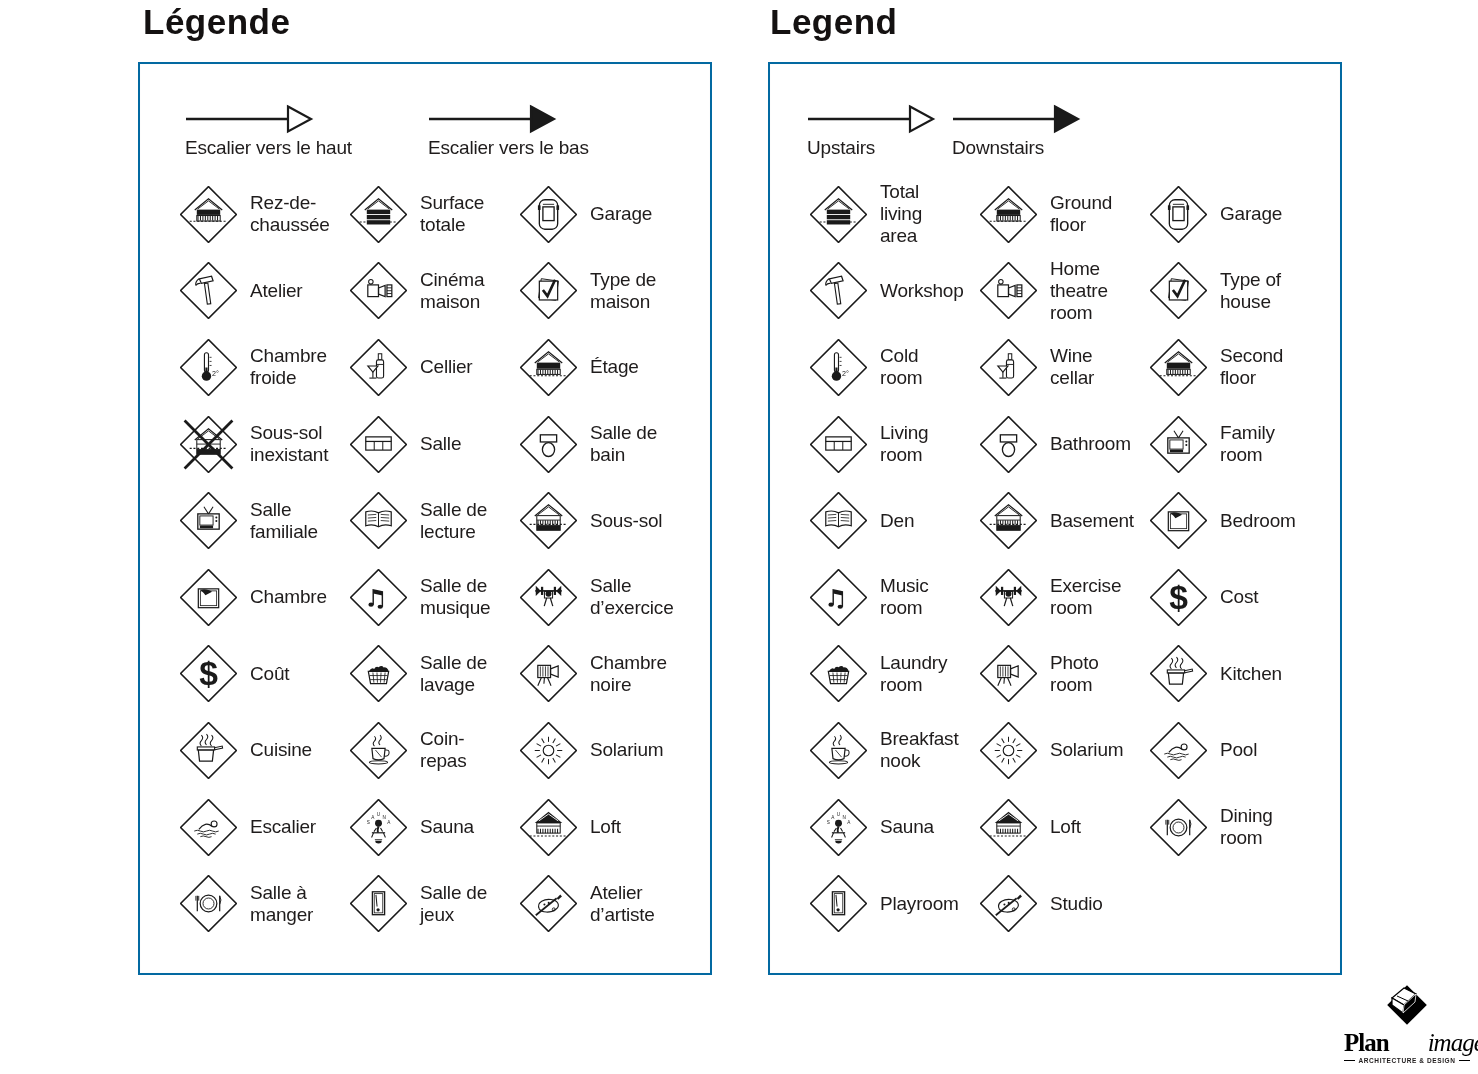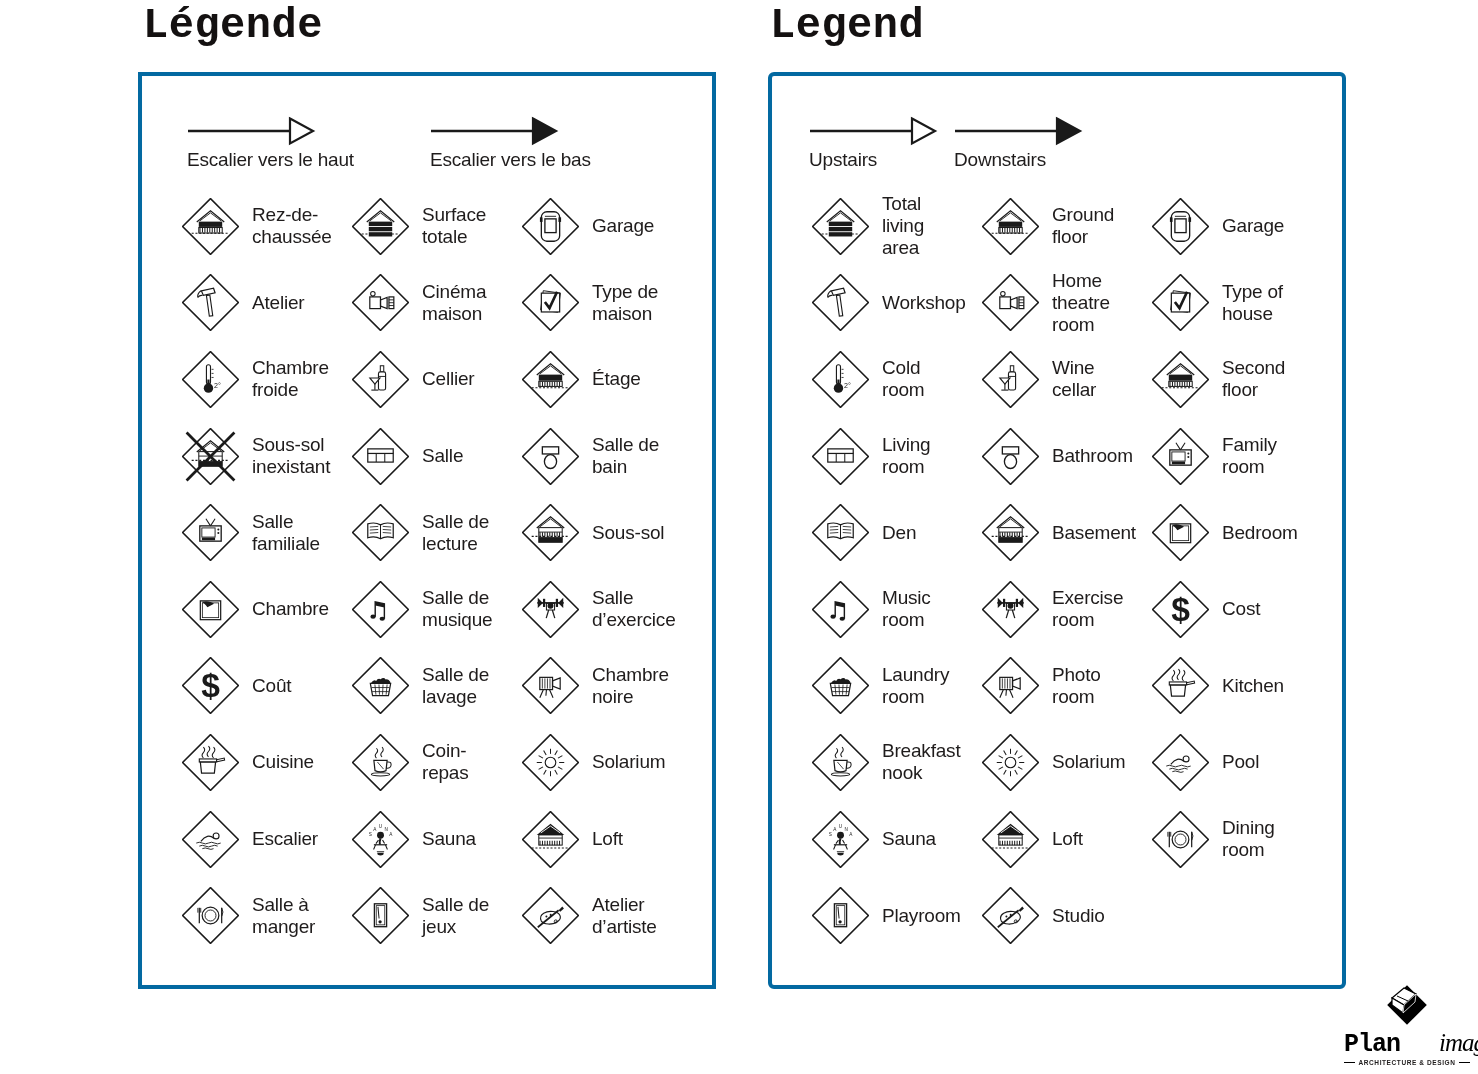--- a/index.html
+++ b/index.html
@@ -1,40 +1,40 @@
 <!DOCTYPE html>
 <html><head>
 <meta charset="utf-8">
 <style>
   html,body{margin:0;padding:0;background:#ffffff;}
   body{width:1478px;height:1074px;position:relative;overflow:hidden;
        font-family:"Liberation Sans",sans-serif;color:#1f1c1c;}
-  .panel-title{position:absolute;top:2px;font-size:42px;font-weight:bold;
-       letter-spacing:.5px;color:#141111;font-family:Liberation Mono, monospace;}
+  .panel-title{position:absolute;top:2px;font-size:35px;font-weight:bold;
+       letter-spacing:.5px;color:#141111;}
   #title-fr{left:143px;} #title-en{left:770px;text-align:right;}
   .panel-box{position:absolute;top:62px;width:570px;height:909px;
-       border:4px solid #0369a1;background:#fff;box-shadow:inset 0 0 0 1px #fdfdfd;margin-top:10px;}
-  #panel-fr{left:138px;} #panel-en{left:768px;border-radius:6px;}
+       border:2px solid #0369a1;background:#fff;box-shadow:inset 0 0 0 1px #fdfdfd;}
+  #panel-fr{left:138px;} #panel-en{left:768px;}
   .arrow-group{position:absolute;top:40px;}
   #panel-fr .arrow-g1{left:45px;} #panel-fr .arrow-g2{left:288px;}
   #panel-en .arrow-g1{left:37px;} #panel-en .arrow-g2{left:182px;}
   .arrow-svg{display:block;}
   .arrow-label{font-size:19px;margin-top:3px;letter-spacing:-.2px;white-space:nowrap;}
   .items-grid{position:absolute;top:112px;left:40px;display:grid;
        grid-template-columns:170px 170px 184px;grid-auto-rows:76.6px;}
   .legend-item{display:flex;align-items:center;}
   .icon-wrap{width:57px;height:57px;flex:0 0 57px;}
   .icon-wrap svg{display:block;width:57px;height:57px;}
   .legend-label{margin-left:13px;font-size:19px;line-height:1.16;
        letter-spacing:-.2px;white-space:pre-line;}
   
   .logo{position:absolute;left:1344px;top:984px;width:126px;text-align:center;}
   .logo-mark{display:block;margin:0 auto -4px auto;}
   .logo-text{font-size:25px;line-height:1;white-space:nowrap;color:#000;}
-  .logo-plan{font-weight:bold;font-family:Liberation Mono, monospace;letter-spacing:-1px;}
+  .logo-plan{font-weight:bold;font-family:Liberation Serif, serif;letter-spacing:-1px;}
   .logo-image{font-style:italic;font-family:Liberation Serif, serif;letter-spacing:-1px;padding-left:39px;}
   .logo-tagline{display:flex;align-items:center;gap:3px;margin-top:2px;}
   .logo-tagline .rule{flex:1;height:1px;background:#000;}
   .logo-tagline .tag{font-size:6.5px;letter-spacing:.6px;font-weight:bold;white-space:nowrap;}
 </style>
 </head>
 <body>
 
 <div class="panel-title" id="title-fr">Légende</div>
 <div class="panel-title" id="title-en">Legend</div>

